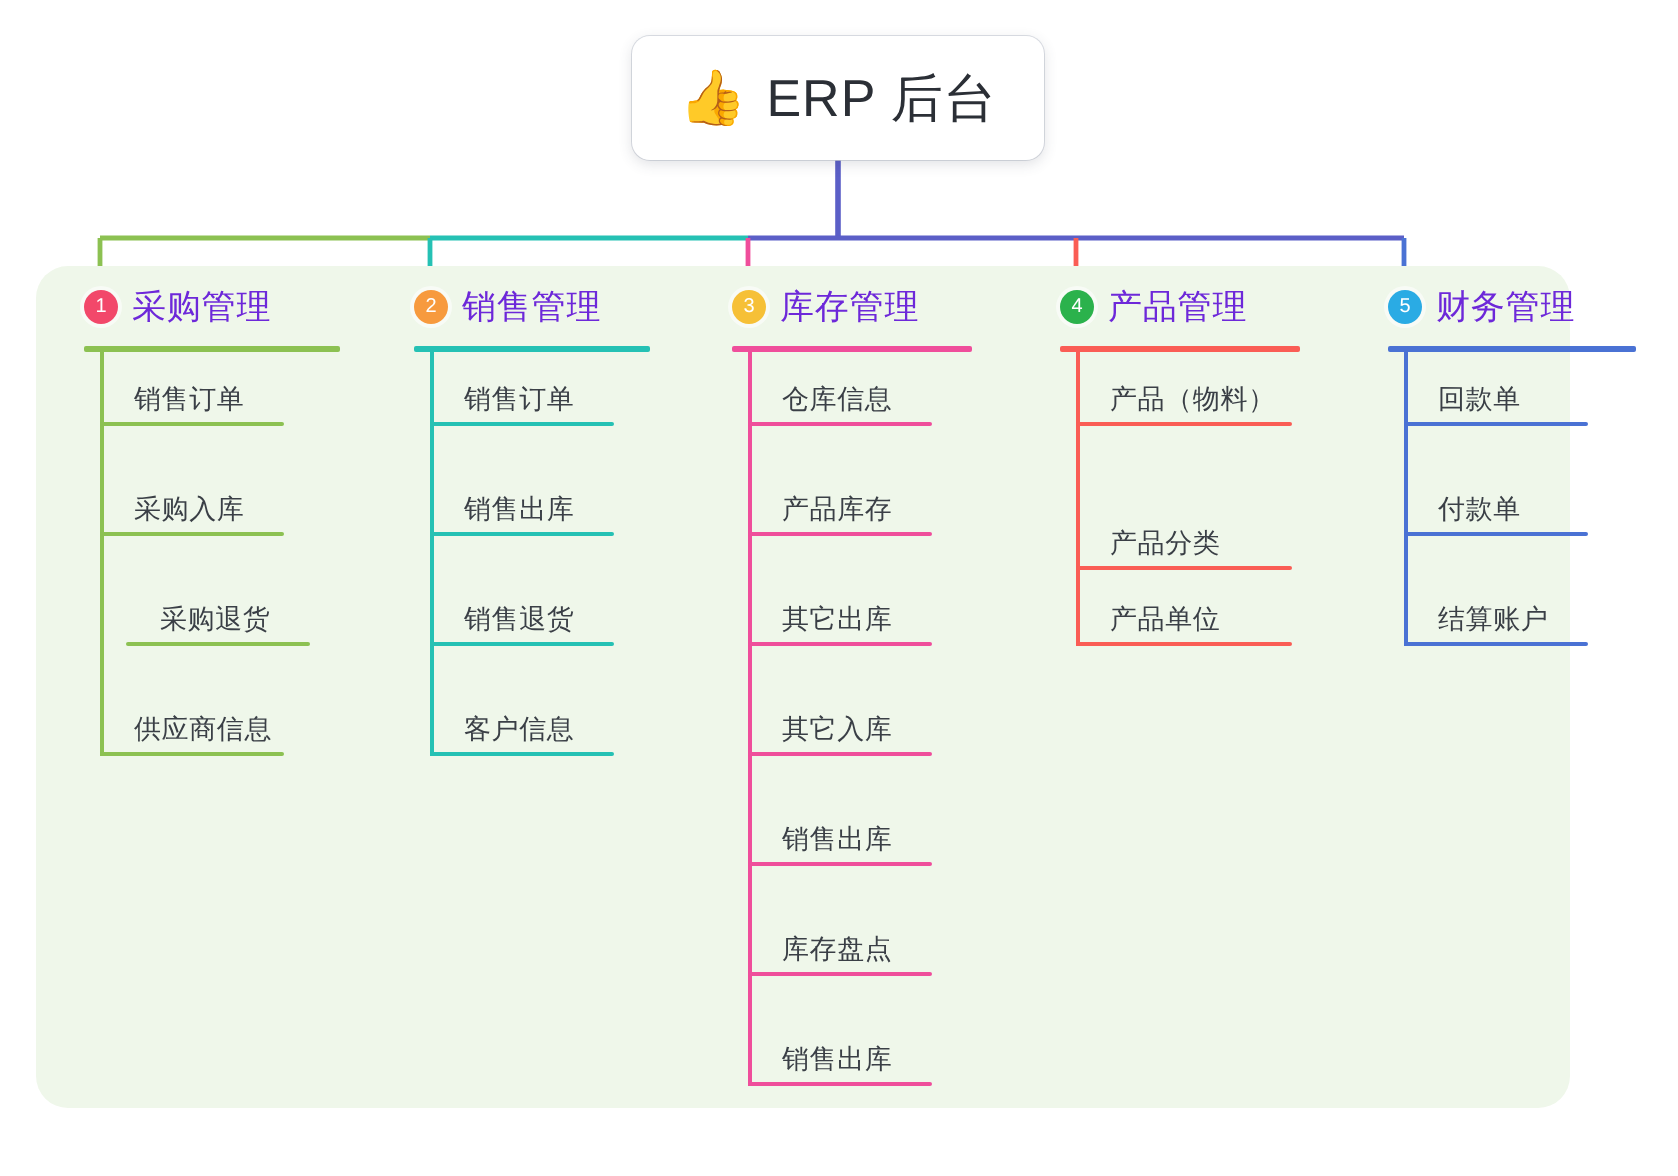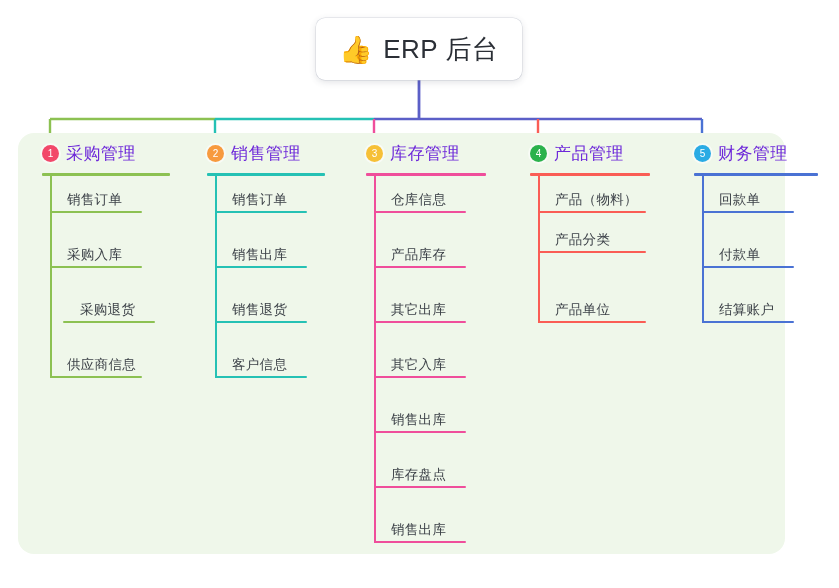--- a/index.html
+++ b/index.html
@@ -185,21 +185,21 @@
           <div class="col-head">
             <span class="badge" style="background: rgb(43, 178, 76);">4</span>
             <span class="head-text">产品管理</span>
           </div>
           <div class="head-rule" style="top: 40px; width: 120px; background: rgb(250, 93, 85);"></div>
           <div class="spine" style="left: 8px; top: 42px; height: 148px; background: rgb(250, 93, 85);"></div>
           <div class="leaf" style="top: 52px; left: 8px; width: 108px;">
             <span class="leaf-text">产品（物料）</span>
             <div class="leaf-rule" style="width: 108px; background: rgb(250, 93, 85);"></div>
           </div>
-          <div class="leaf" style="top: 92px; left: 8px; width: 108px;">
+          <div class="leaf" style="top: 124px; left: 8px; width: 108px;">
             <span class="leaf-text">产品分类</span>
             <div class="leaf-rule" style="width: 108px; background: rgb(250, 93, 85);"></div>
           </div>
           <div class="leaf" style="top: 162px; left: 8px; width: 108px; padding-left: 28px;">
             <span class="leaf-text">产品单位</span>
             <div class="leaf-rule" style="width: 108px; background: rgb(250, 93, 85);"></div>
           </div>
         </div>
         <div class="col" style="left: 676px;">
           <div class="col-head">

